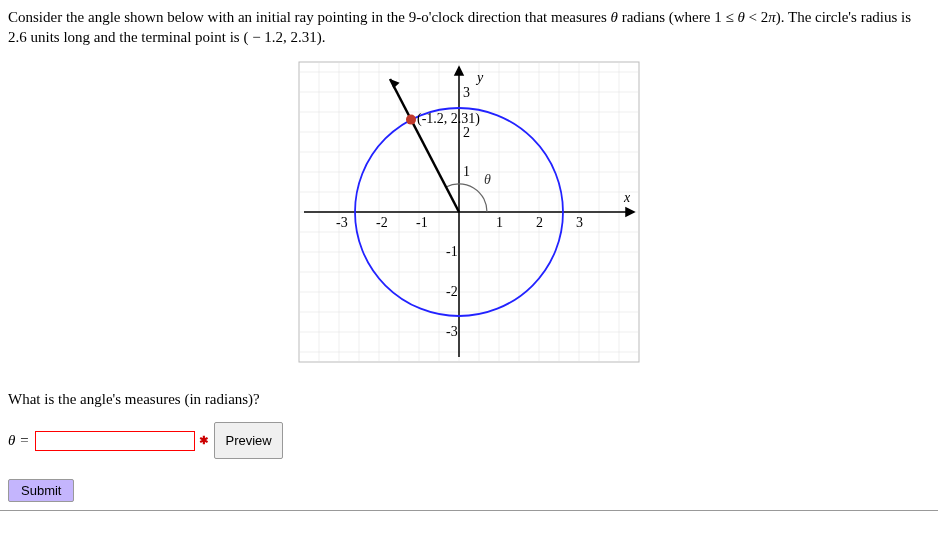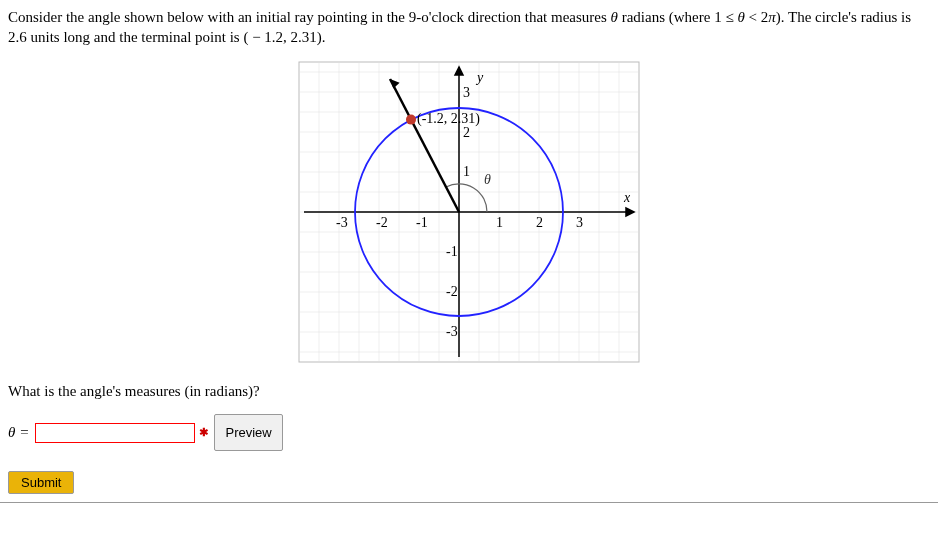--- a/index.html
+++ b/index.html
@@ -17,21 +17,21 @@
     }
     .problem-text {
       margin-bottom: 8px;
       line-height: 1.3;
     }
     .graph-container {
       text-align: center;
       margin: 10px 0;
     }
     .question-text {
-      margin-top: 12px;
+      margin-top: 20px;
       margin-bottom: 14px;
     }
     .input-row {
       display: flex;
       align-items: center;
       gap: 6px;
       margin-bottom: 20px;
     }
     .theta-label {
       font-style: italic;
@@ -56,21 +56,21 @@
       padding: 10px 10px;
       background: #f0f0f0;
       border: 1px solid #999;
       border-radius: 2px;
       cursor: pointer;
     }
     .submit-btn {
       font-family: Arial, sans-serif;
       font-size: 13px;
       padding: 3px 12px;
-      background: #eab308;
+      background: #c4b5fd;
       border: 1px solid #999;
       border-radius: 2px;
       cursor: pointer;
     }
     .submit-row {
       margin-top: 6px;
     }
   </style>
 </head>
 <body>

